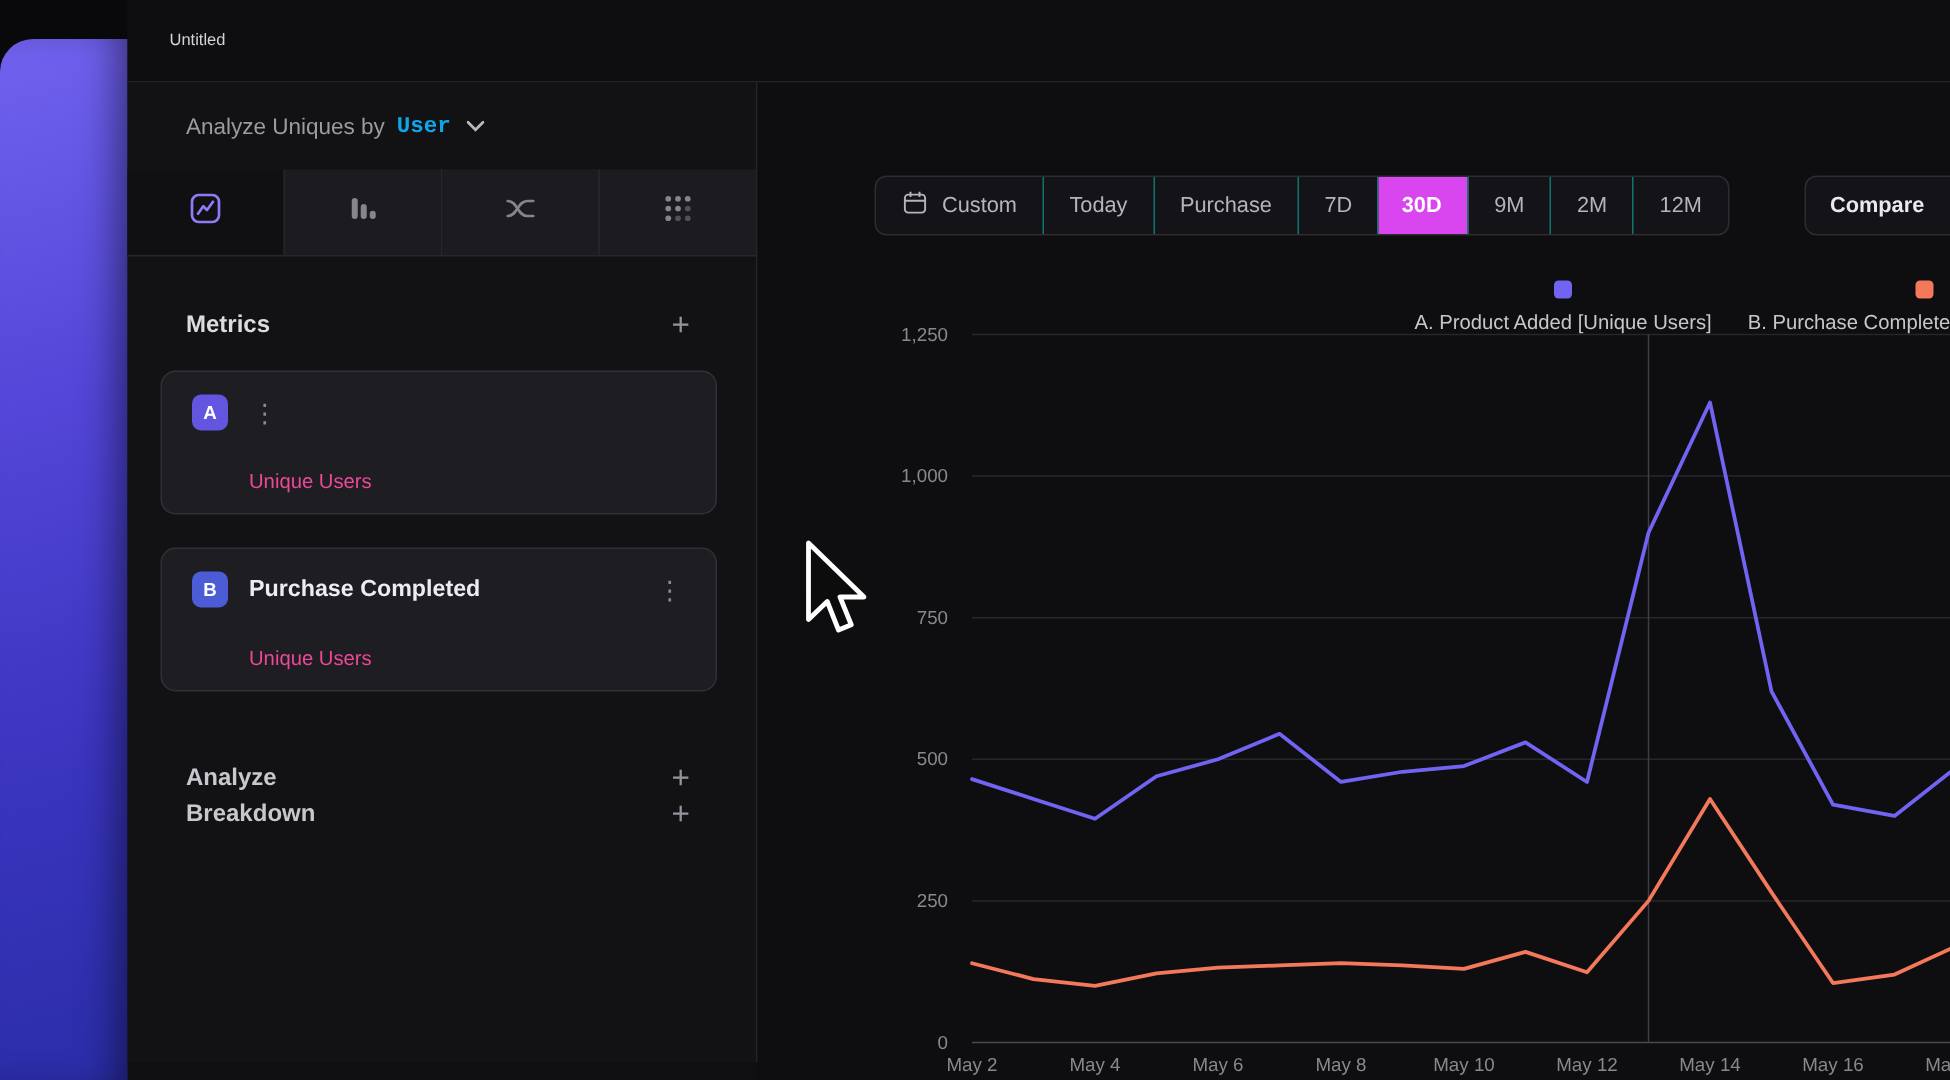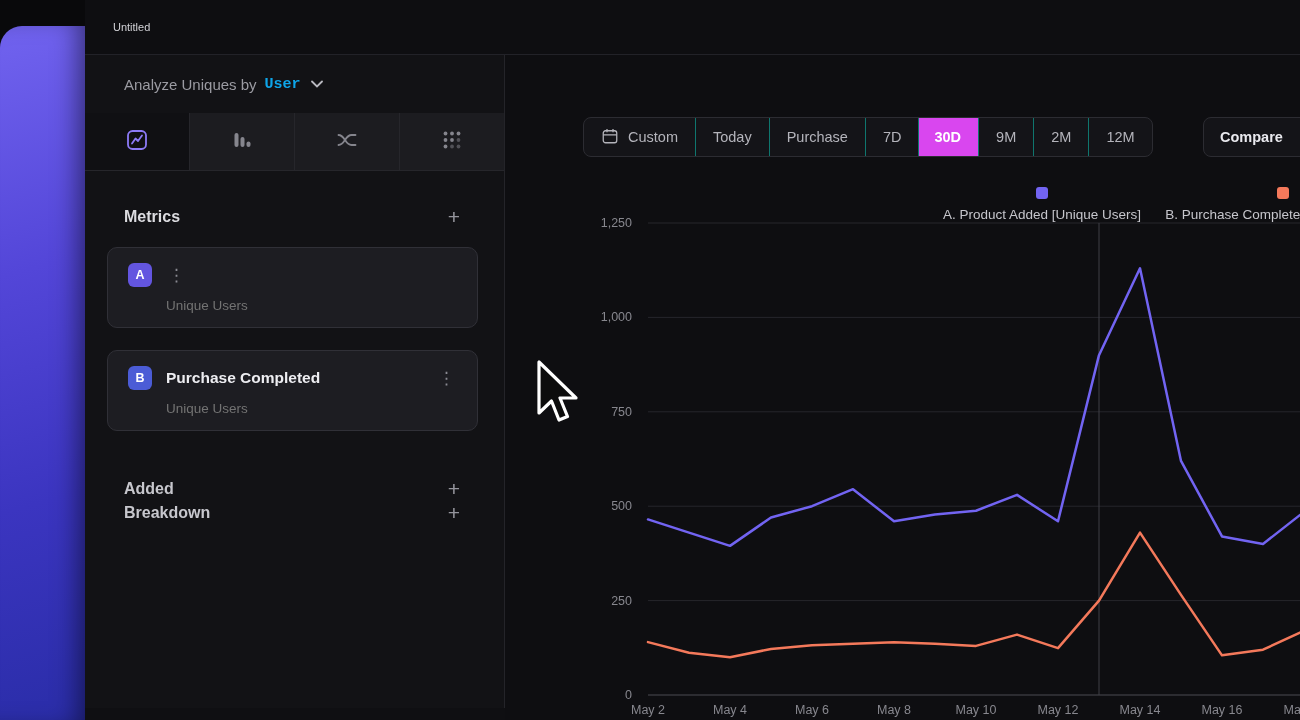--- a/index.html
+++ b/index.html
@@ -46,21 +46,21 @@
     padding:15px 20px 14px 20px;cursor:pointer;
   }
   .metric-row{display:flex;align-items:center;gap:14px;}
   .metric-badge{
     width:24px;height:24px;border-radius:6px;flex:0 0 auto;
     display:flex;align-items:center;justify-content:center;
     color:#fff;font-size:12.5px;font-weight:700;
   }
   .metric-name{font-size:15.5px;font-weight:600;color:#ededf1;flex:1;}
   .kebab{color:#8a8a92;font-size:17px;cursor:pointer;background:none;border:none;padding:0 2px;font-family:inherit;}
-  .metric-sub{margin-top:11px;padding-left:38px;font-size:13.5px;color:#737373;}
+  .metric-sub{margin-top:26px;padding-left:38px;font-size:13.5px;color:#ec4899;}
   .side-row{
     display:flex;justify-content:space-between;align-items:center;
     padding:0 44px 0 39px;height:24px;
   }
   .side-row .label{font-size:16px;font-weight:600;color:#c7c7cd;}
   .side-row.filter{margin-top:46px;}
   .side-row.breakdown{align-items:center;}
   
   .main{position:absolute;left:505px;top:55px;right:0;bottom:0;overflow:hidden;background:#0e0e11;}
   .toolbar{position:absolute;left:78px;top:62px;height:40px;display:flex;}
@@ -165,21 +165,21 @@
   <div class="metric-card">
     <div class="metric-row">
       <span class="metric-badge" style="background: rgb(75, 92, 214);">B</span>
       <span class="metric-name">Purchase Completed</span>
       <button class="kebab">⋮</button>
     </div>
     <div class="metric-sub">Unique Users</div>
   </div>
 
   <div class="side-row filter">
-    <span class="label">Added</span>
+    <span class="label">Analyze</span>
     <button class="plus-btn">+</button>
   </div>
 
   <div class="side-row breakdown">
     <span class="label">Breakdown</span>
     <button class="plus-btn">+</button>
   </div>
 
 </div>
 

